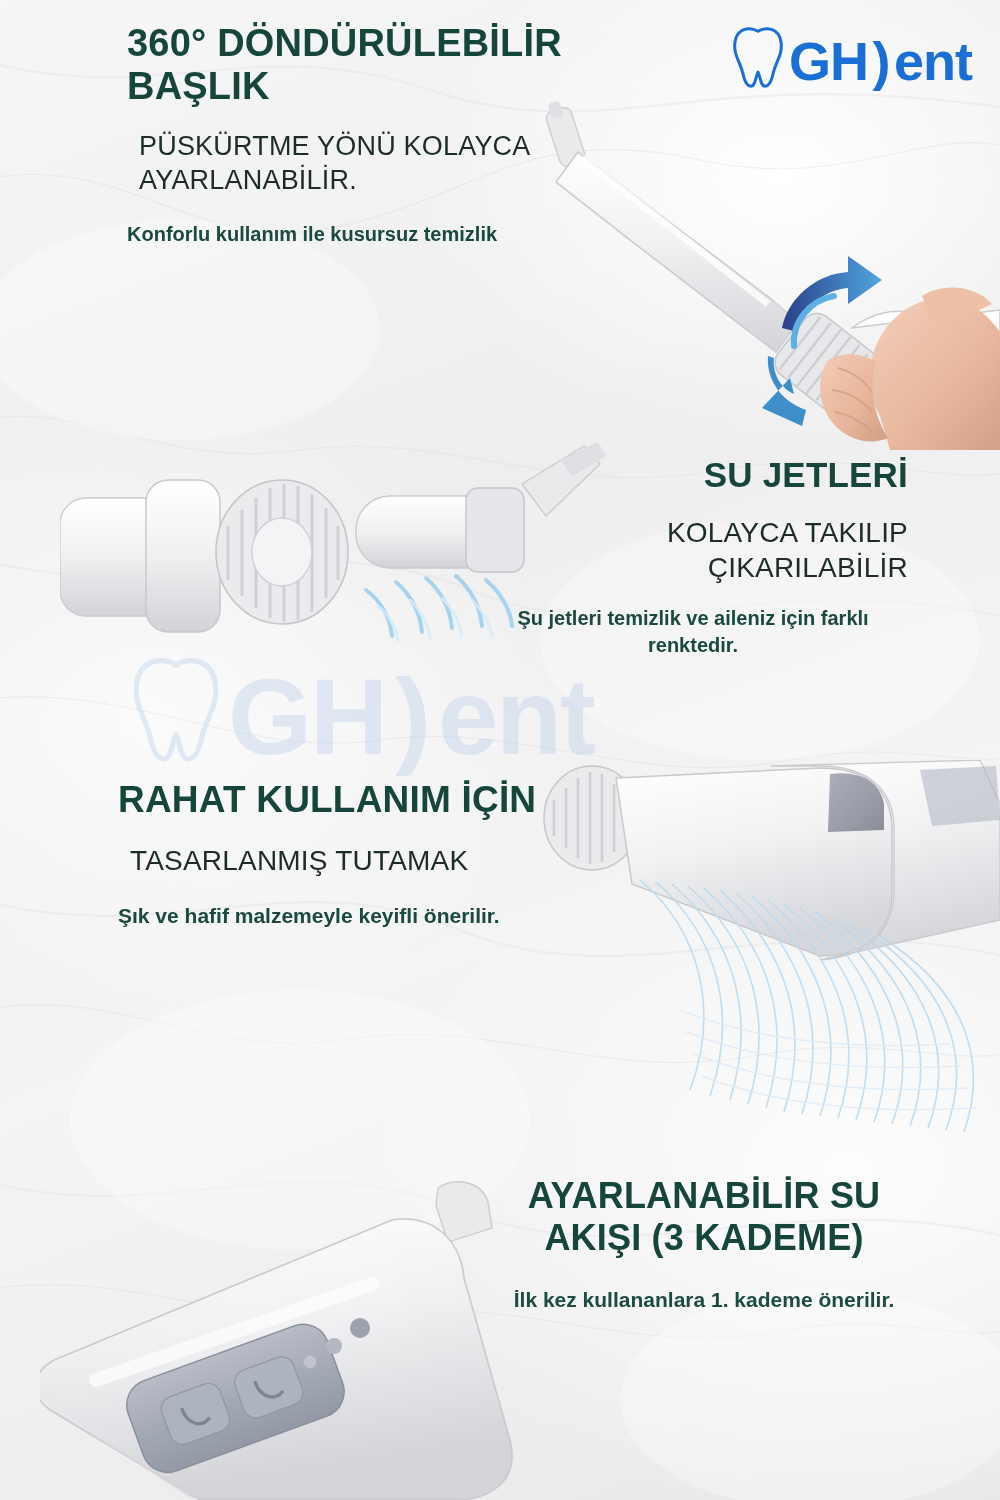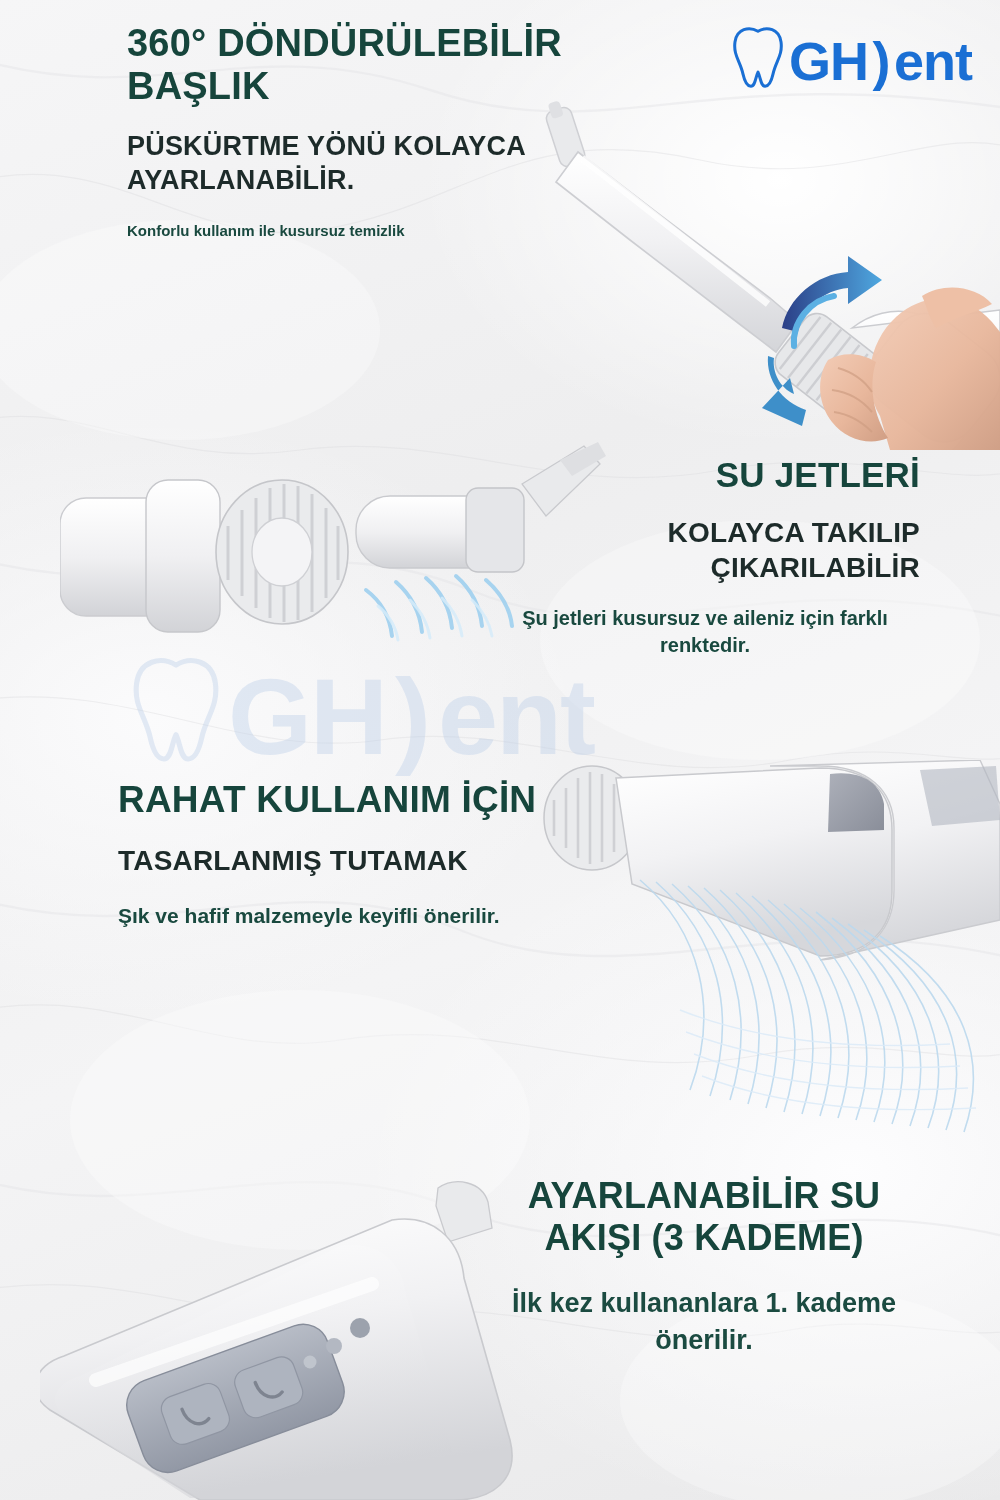--- a/index.html
+++ b/index.html
@@ -90,58 +90,58 @@
     color: #16453c;
     font-weight: bold;
     font-size: 37px;
     line-height: 1.13;
     letter-spacing: .2px;
     margin: 0 0 22px 0;
     text-transform: uppercase;
   }
   .subhead {
     color: #1d2b2a;
-    font-weight: bold;
+    font-weight: normal;
     font-size: 27px;
     line-height: 1.25;
     letter-spacing: .2px;
-    margin: 0 0 24px 0;
+    margin: 0 0 24px 12px;
     text-transform: uppercase;
   }
   .note {
     color: #19493f;
     font-weight: bold;
-    font-size: 15px;
+    font-size: 20px;
     line-height: 1.3;
     margin: 0;
   }
 
   .align-right { text-align: right; }
   .align-center { text-align: center; }
 
   
   #sec-rotating-head { left: 127px; top: 22px; width: 520px; }
   #sec-rotating-head .headline { font-size: 38px; }
 
   
-  #sec-water-jets { right: 80px; top: 455px; width: 430px; }
+  #sec-water-jets { right: 92px; top: 455px; width: 430px; }
   #sec-water-jets .headline { font-size: 35px; margin-bottom: 20px; }
   #sec-water-jets .subhead { font-size: 28px; margin-bottom: 20px; }
   #sec-water-jets .note { font-size: 20px; line-height: 1.35; }
 
   
   #sec-comfort { left: 118px; top: 779px; width: 520px; }
   #sec-comfort .headline { font-size: 37px; }
   #sec-comfort .subhead { font-size: 28px; }
   #sec-comfort .note { font-size: 21px; }
 
   
   #sec-flow { right: 86px; top: 1175px; width: 420px; }
   #sec-flow .headline { font-size: 36px; line-height: 1.16; margin-bottom: 26px; }
-  #sec-flow .note { font-size: 27px; line-height: 1.4; color: #1b4b41; }
+  #sec-flow .note { font-size: 21px; line-height: 1.4; color: #1b4b41; }
 
   
   .product { position: absolute; }
 
   
   #img-rotating-head { right: 0; top: 60px; width: 470px; height: 390px; }
   
   #img-nozzle { left: 60px; top: 440px; width: 560px; height: 260px; }
   
   #img-handle { right: 0; top: 760px; width: 480px; height: 420px; }
@@ -397,21 +397,21 @@
 
   <div class="block" id="sec-rotating-head">
     <h1 class="headline">360° DÖNDÜRÜLEBİLİR BAŞLIK</h1>
     <h2 class="subhead">PÜSKÜRTME YÖNÜ KOLAYCA AYARLANABİLİR.</h2>
     <p class="note">Konforlu kullanım ile kusursuz temizlik</p>
   </div>
 
   <div class="block align-right" id="sec-water-jets">
     <h1 class="headline">SU JETLERİ</h1>
     <h2 class="subhead">KOLAYCA TAKILIP ÇIKARILABİLİR</h2>
-    <p class="note align-center">Şu jetleri kusursuz ve aileniz için farklı renktedir.</p>
+    <p class="note align-center">Şu jetleri temizlik ve aileniz için farklı renktedir.</p>
   </div>
 
   <div class="block" id="sec-comfort">
     <h1 class="headline">RAHAT KULLANIM İÇİN</h1>
     <h2 class="subhead">TASARLANMIŞ TUTAMAK</h2>
     <p class="note">Şık ve hafif malzemeyle keyifli önerilir.</p>
   </div>
 
   <div class="block align-center" id="sec-flow">
     <h1 class="headline">AYARLANABİLİR SU AKIŞI (3 KADEME)</h1>

